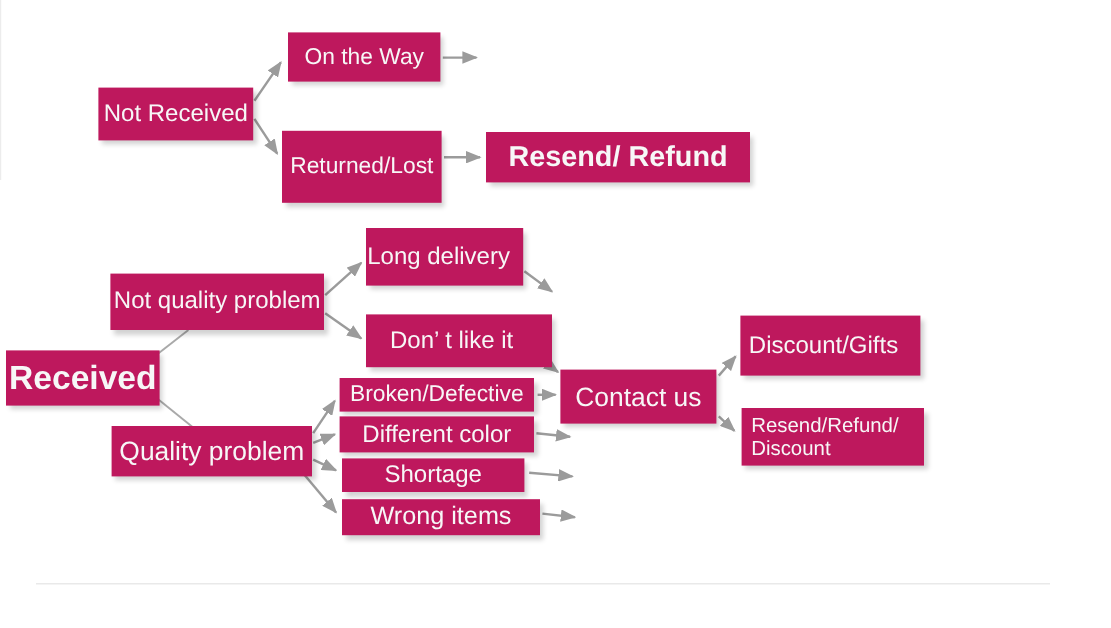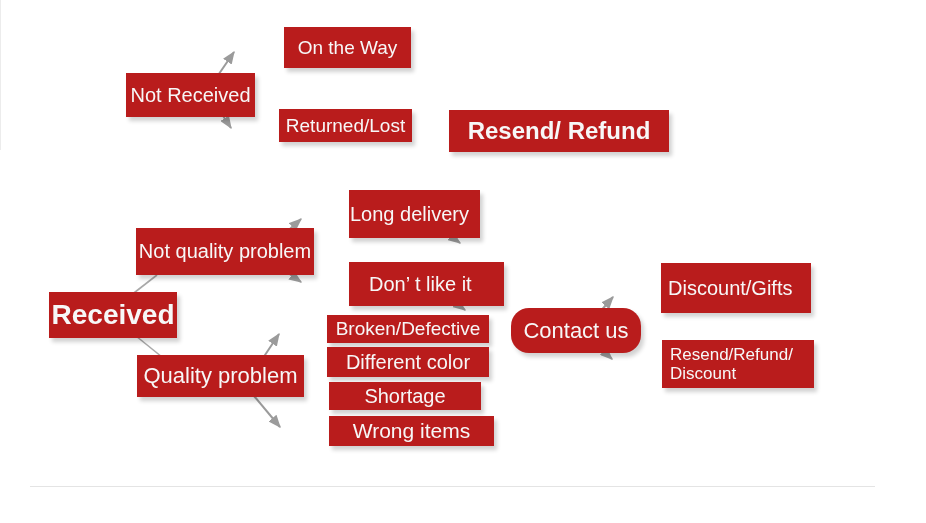--- a/index.html
+++ b/index.html
@@ -13,30 +13,29 @@
   }
   .arrow-layer {
     position: absolute;
     left: 0; top: 0;
     width: 926px; height: 523px;
     z-index: 1;
   }
   .node {
     position: absolute;
     z-index: 2;
-    background: #b91c1c;
+    background: #be185d;
     color: #f7f7f7;
     display: flex;
     align-items: center;
     justify-content: center;
     text-align: center;
     box-shadow: 3px 4px 4px rgba(0,0,0,0.18);
     white-space: nowrap;
     letter-spacing: 0px;
-    margin-left: 44px;
   }
   .node.align-left {
     justify-content: flex-start;
     text-align: left;
   }
   .node.wrap {
     white-space: normal;
     line-height: 1.12;
   }
   .edge-line { stroke: #9b9b9b; stroke-width: 2; fill: none; }
@@ -90,35 +89,35 @@
     <line class="edge-line" x1="452" y1="428" x2="479" y2="431" marker-end="url(#ah)"></line>
     <line class="edge-line" x1="599" y1="313" x2="613" y2="297" marker-end="url(#ah)"></line>
     <line class="edge-line" x1="599" y1="347" x2="612" y2="359" marker-end="url(#ah)"></line>
   </svg>
 
   <div class="node" style="left:82px;  top:73px;  width:129px; height:44px; font-size:20px;">Not Received</div>
 
   <div class="node" style="left:240px; top:27px;  width:127px; height:41px; font-size:19px;">On the Way</div>
 
 
-  <div class="node" style="left:235px; top:109px; width:133px; height:33px; font-size:19px;">Returned/Lost</div>
+  <div class="node" style="left:235px; top:109px; width:133px; height:60px; font-size:19px;">Returned/Lost</div>
 
   <div class="node" style="left:405px; top:110px; width:220px; height:42px; font-size:24px; font-weight:600;">Resend/ Refund</div>
 
   <div class="node align-left" style="left:305px; top:190px; width:130px; height:48px; font-size:20px; padding-left:1px;">Long delivery</div>
 
   <div class="node" style="left:92px;  top:228px; width:178px; height:47px; font-size:20px;">Not quality problem</div>
 
   <div class="node align-left" style="left:305px; top:262px; width:135px; height:44px; font-size:20px; padding-left:20px;">Don’ t like it</div>
 
   <div class="node" style="left:5px;   top:292px; width:128px; height:46px; font-size:28px; font-weight:600;">Received</div>
 
   <div class="node" style="left:283px; top:315px; width:162px; height:28px; font-size:19px;">Broken/Defective</div>
 
-  <div class="node" style="left:467px; top:308px; width:130px; height:45px; font-size:22px;border-radius:18px;">Contact us</div>
+  <div class="node" style="left:467px; top:308px; width:130px; height:45px; font-size:22px;">Contact us</div>
 
   <div class="node align-left" style="left:617px; top:263px; width:143px; height:50px; font-size:20px; padding-left:7px;">Discount/Gifts</div>
 
   <div class="node" style="left:283px; top:347px; width:162px; height:30px; font-size:20px;">Different color</div>
 
   <div class="node" style="left:285px; top:382px; width:152px; height:28px; font-size:20px;">Shortage</div>
 
   <div class="node" style="left:93px;  top:355px; width:167px; height:42px; font-size:22px;">Quality problem</div>
 
   <div class="node align-left wrap" style="left:618px; top:340px; width:144px; height:48px; font-size:17px; padding-left:8px;">Resend/Refund/ Discount</div>

